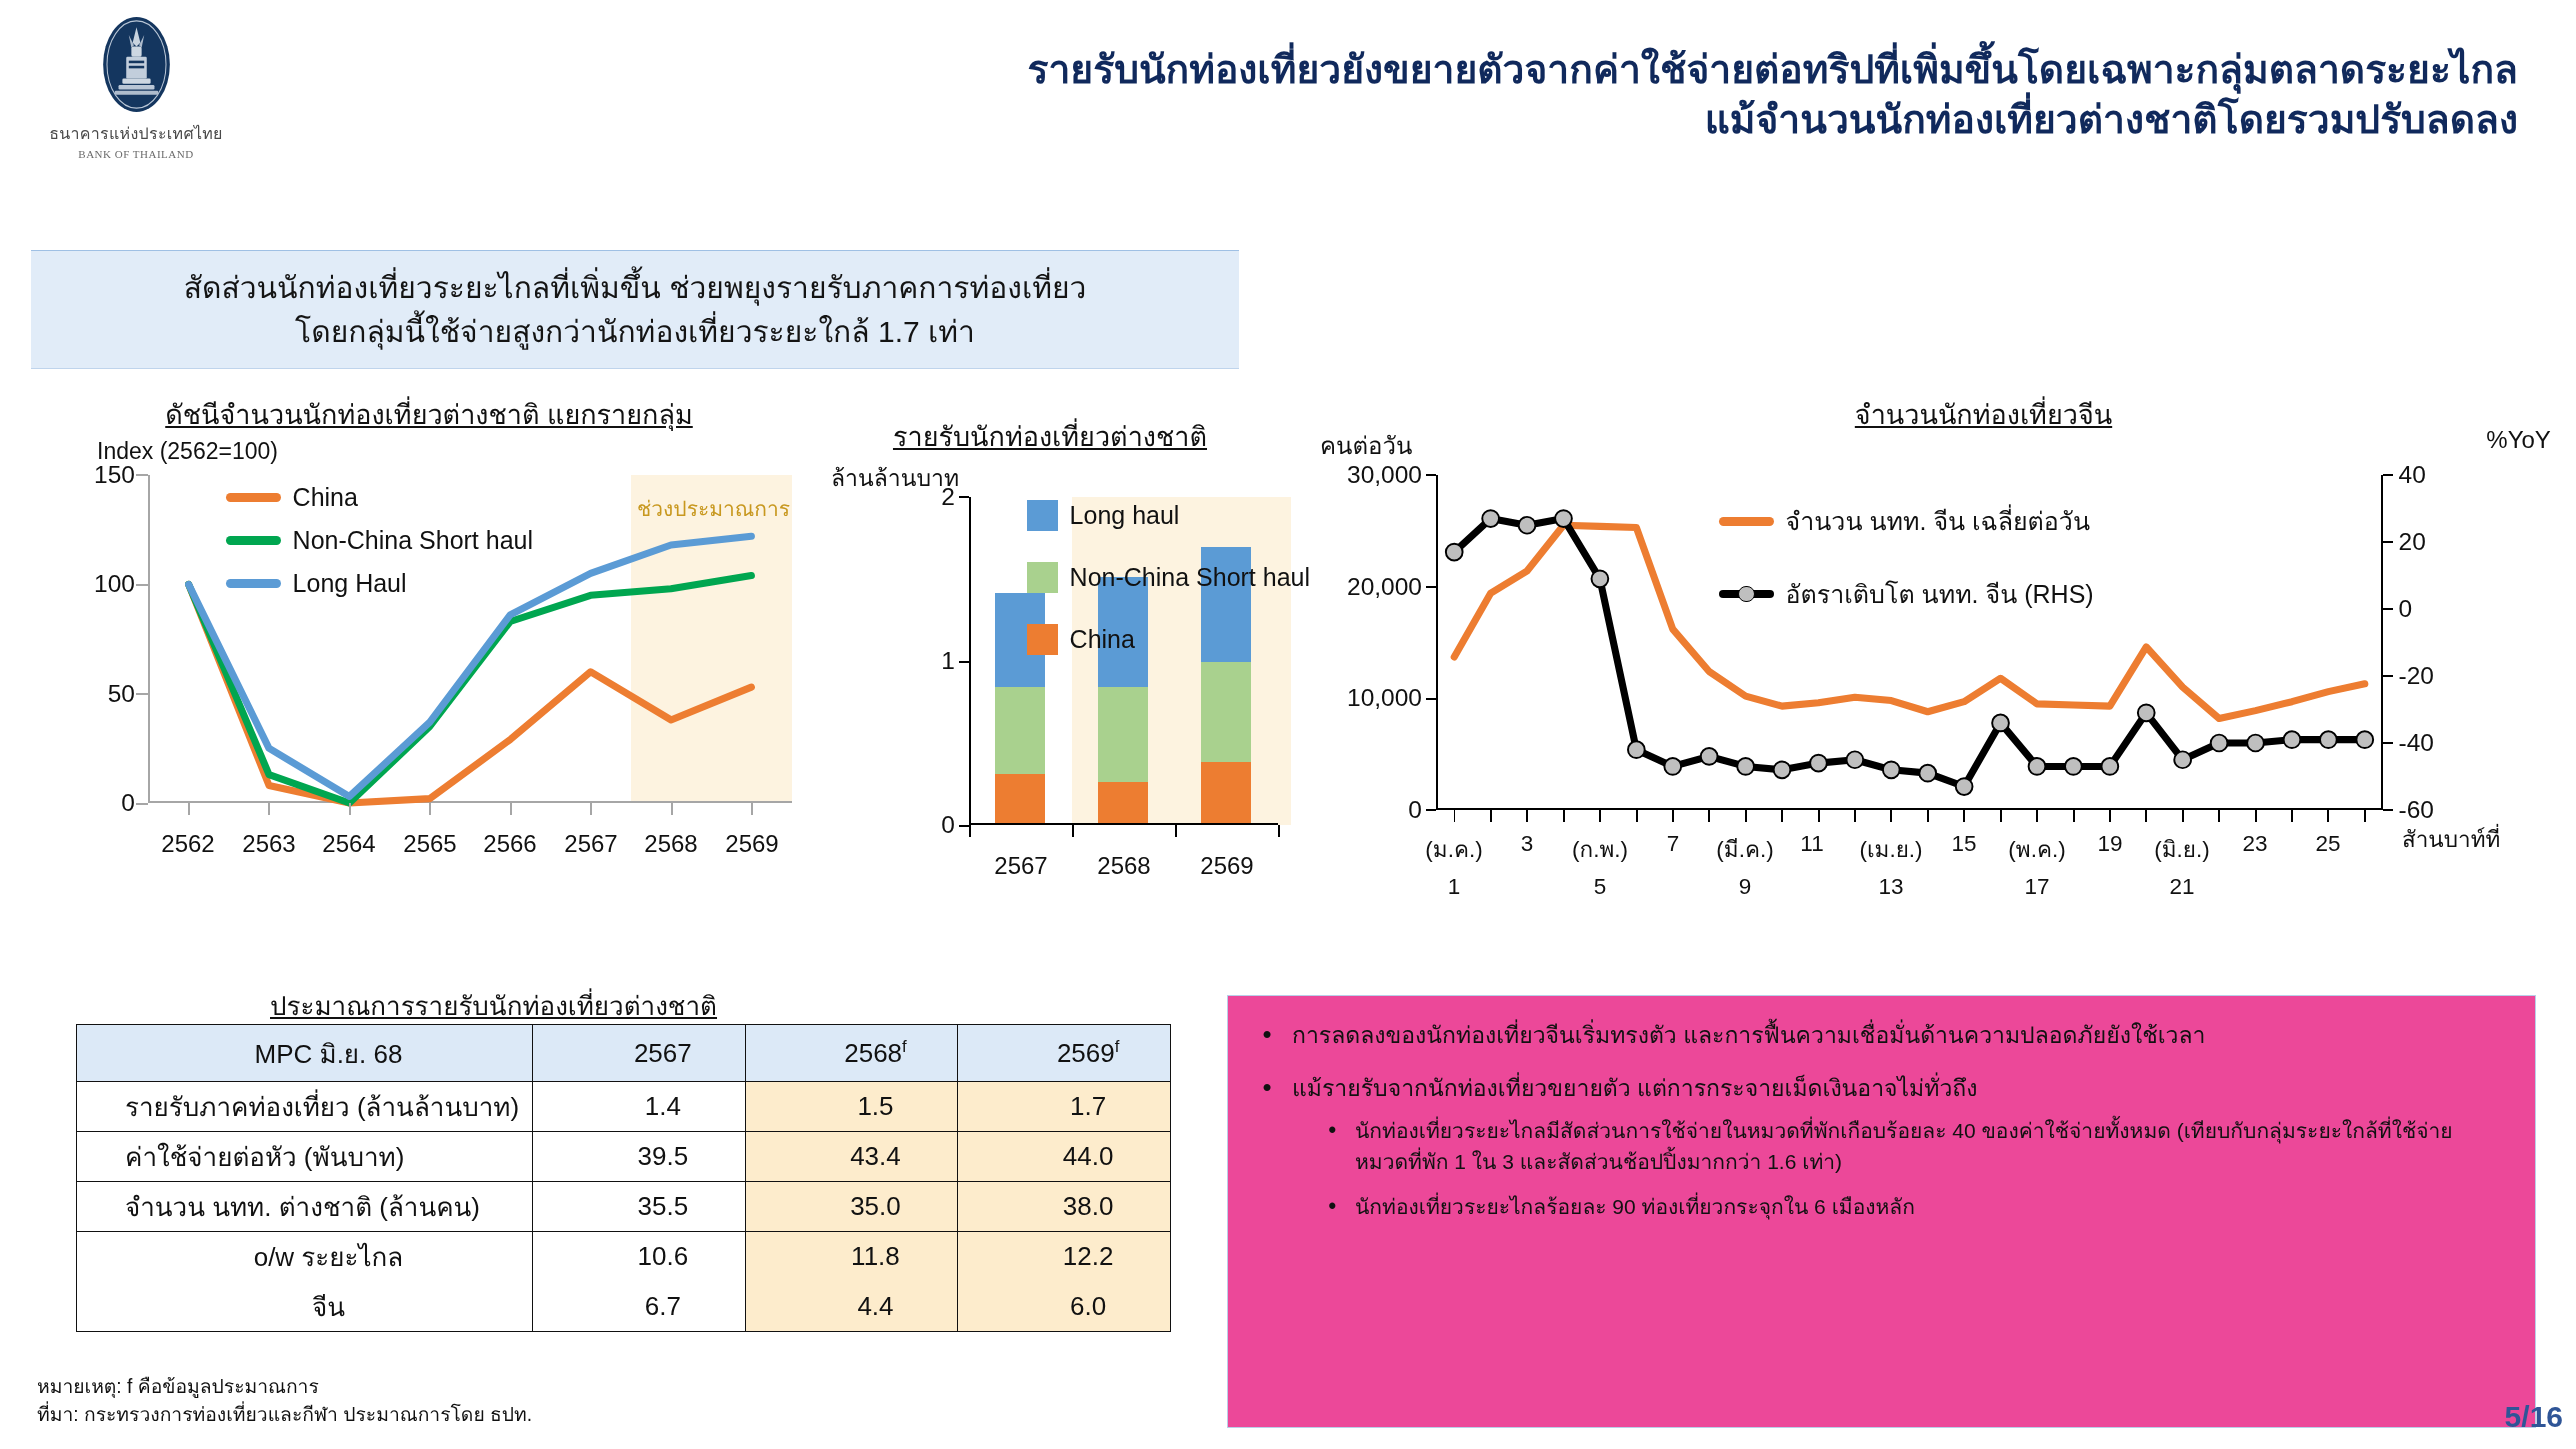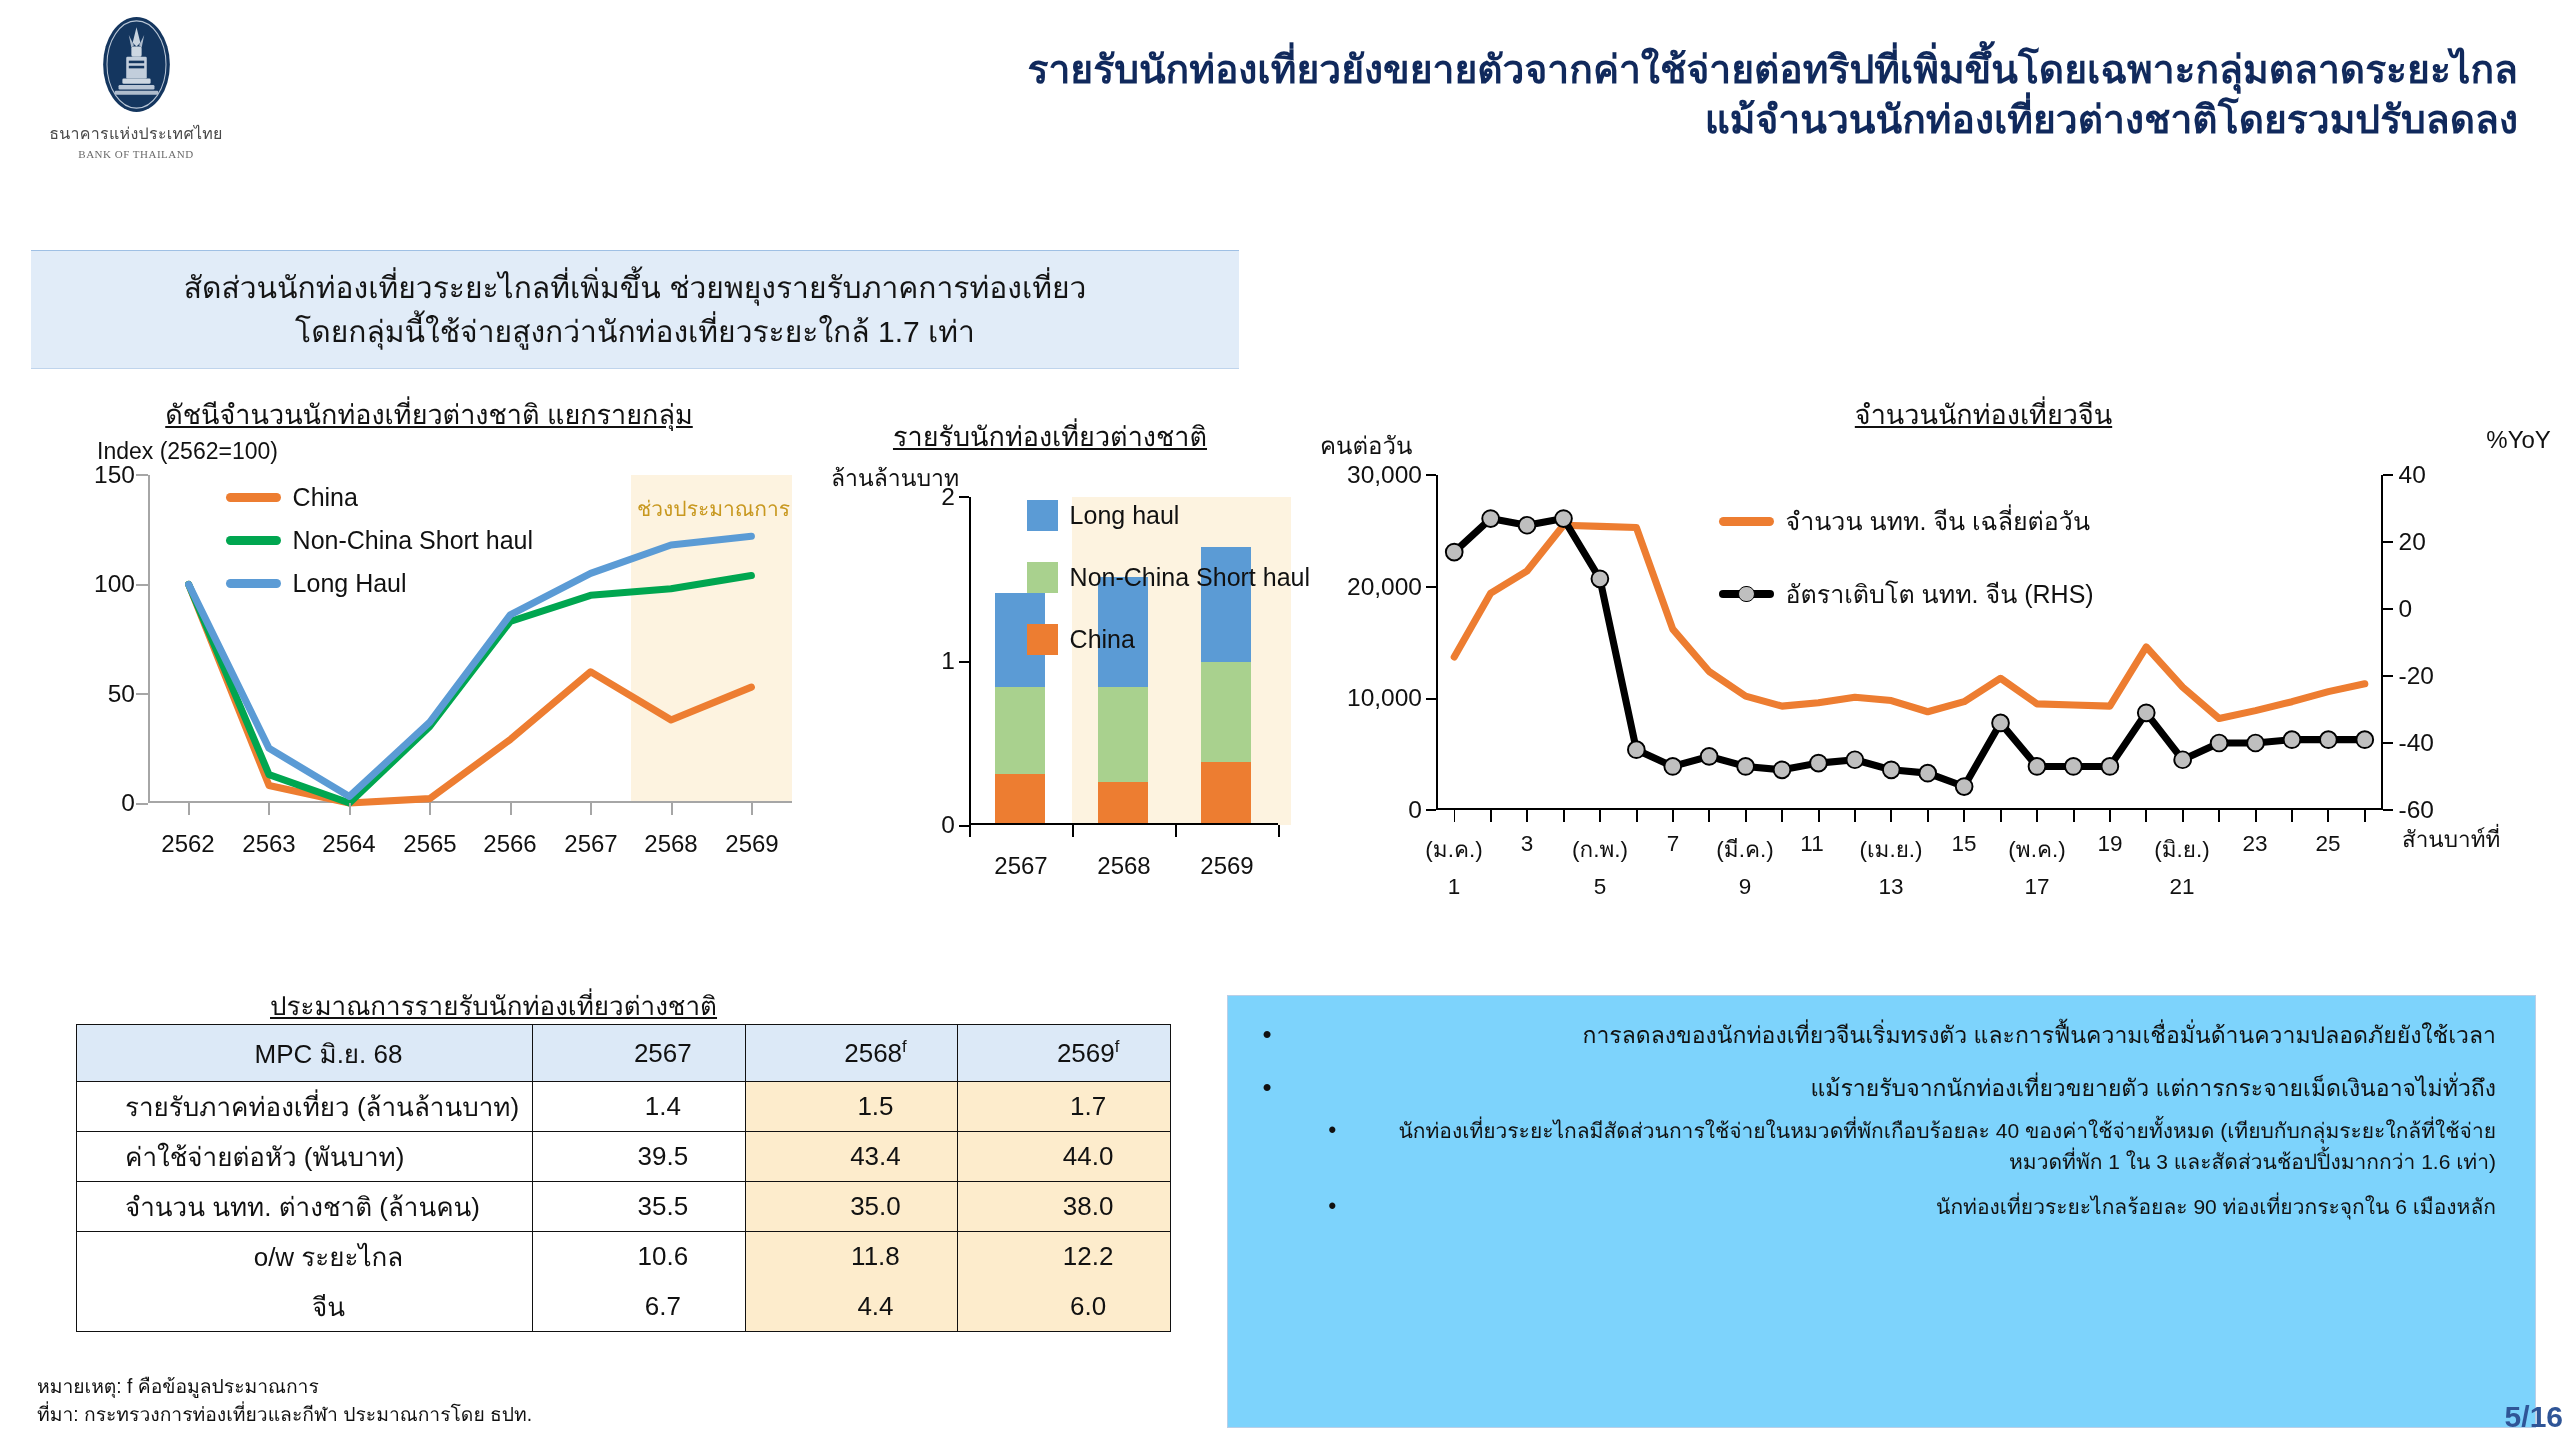--- a/index.html
+++ b/index.html
@@ -103,21 +103,21 @@
   .rowlabel.indent { text-align: center !important; padding-left: 0; }
   .fc-cell { background: #fdeccc; }
   .nb-top { border-top: none !important; }
   .nb-bot { border-bottom: none !important; }
   sup { font-size: 16.7px; }
 
   #footnotes { position: absolute; left: 37px; top: 1373px; font-size: 19.3px; color: #111; line-height: 1.45; }
 
   
   #bullets { position: absolute; left: 1227px; top: 995px; width: 1309px; height: 433px;
-             background: #7dd3fc; border: 1.3px solid #b9cfe8; padding: 22px 39px 6.4px 28px; text-align: right; }
+             background: #ec4899; border: 1.3px solid #b9cfe8; padding: 22px 39px 6.4px 28px; }
   ul.lv1 { list-style: none; }
   ul.lv1 > li { position: relative; padding-left: 36px; font-size: 23px; color: #111;
                 line-height: 1.5; margin-bottom: 18px; }
   ul.lv1 > li::before { content: "\2022"; position: absolute; left: 6.4px; top: -2.6px; font-size: 26px; }
   ul.lv2 { list-style: none; margin-left: 31px; margin-top: 10.3px; }
   ul.lv2 > li { position: relative; padding-left: 32px; font-size: 21px; color: #111;
                 line-height: 1.48; margin-bottom: 14px; }
   ul.lv2 > li::before { content: "\2022"; position: absolute; left: 5.2px; top: -2.6px; font-size: 23px; }
 
   #pagenum { position: absolute; right: 13px; bottom: 15.5px; font-size: 30px; color: #2f5597; font-weight: bold; }

